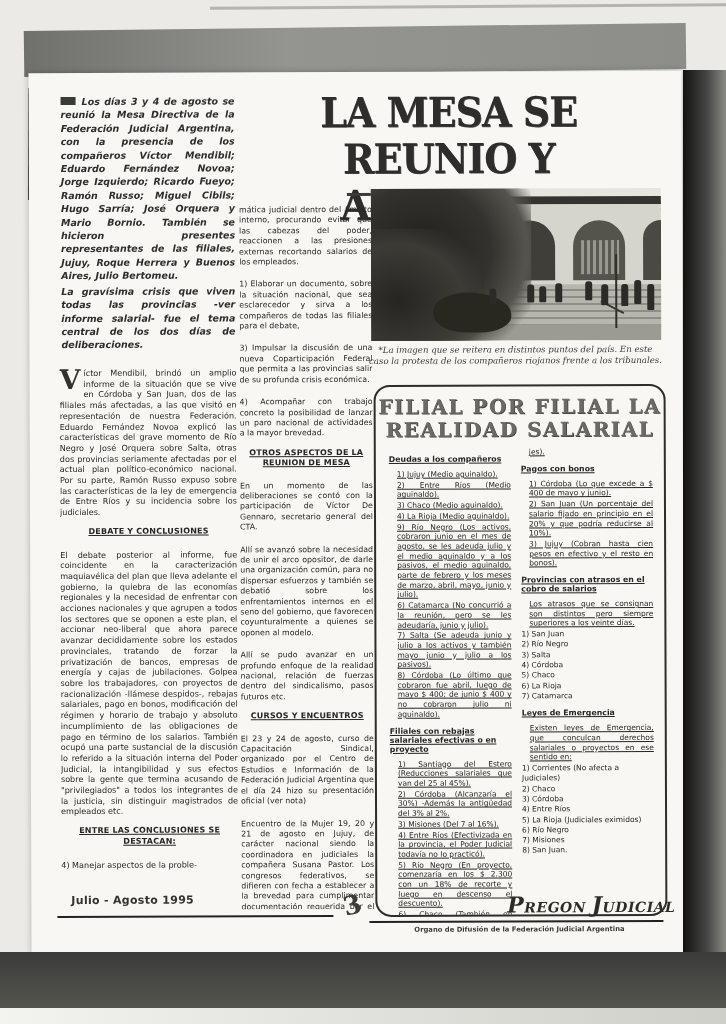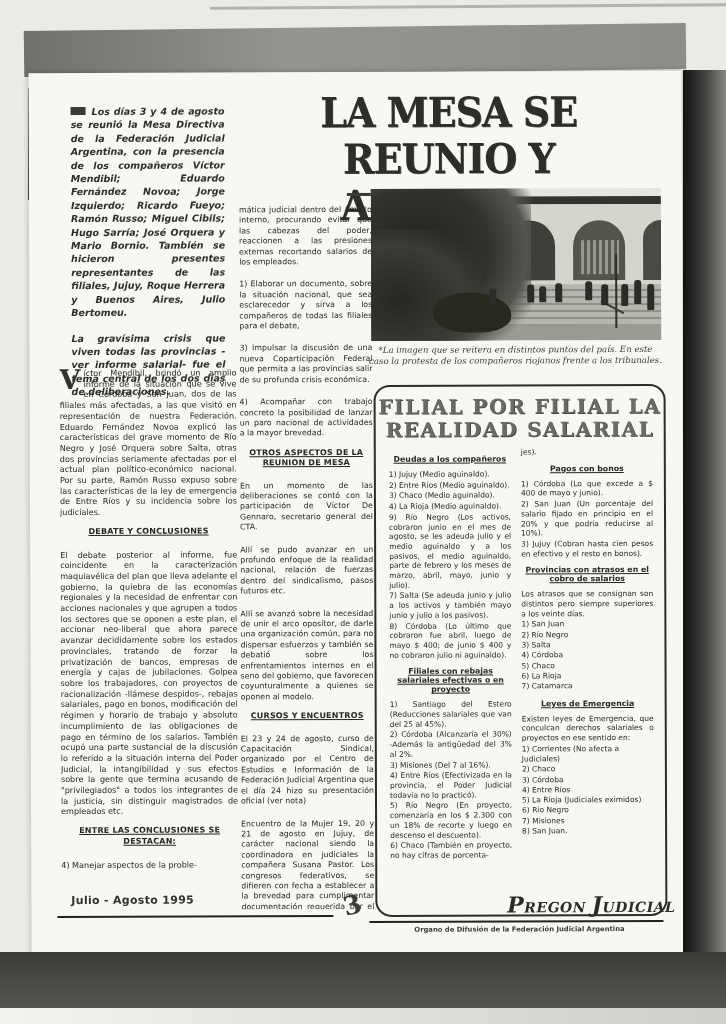--- a/index.html
+++ b/index.html
@@ -25,21 +25,21 @@
   .page{
     position:absolute;left:30px;top:72px;width:653px;height:882px;
     background:#f8f7f3;
     transform:rotate(-0.2deg);
     box-shadow:0 0 6px rgba(0,0,0,0.25);
   }
 
   
   .intro{position:absolute;left:30px;top:20px;width:178px;height:266px;
     font-style:italic;font-weight:bold;font-size:9.5px;line-height:13.4px;text-align:justify;color:#2d2d2b;}
-  .intro p{margin:12px;}
+  .intro p{margin:2px;}
   .bullet-sq{display:inline-block;width:15px;height:8px;background:#3a3a37;margin-right:6px;}
 
   
   .headline{position:absolute;left:206px;top:24px;width:428px;
     font-family:"DejaVu Serif",serif;font-weight:bold;font-size:38px;line-height:43px;
     color:#2e2d2b;text-shadow:0.6px 0.6px 0 #55544f;letter-spacing:-1px;transform:scaleY(1.08);}
   .hl1{text-align:center;}
   .hl2{text-align:center;padding-left:42px;}
   .hl-rule{position:absolute;left:318px;top:121px;width:98px;height:3px;background:#3a3a37;}
 
@@ -78,22 +78,22 @@
   .sec-h{margin:9px 0 7px;font-size:8px;font-weight:bold;text-align:center;text-decoration:underline;letter-spacing:0.2px;}
 
   
   .salary-box{position:absolute;left:344px;top:313px;width:288px;height:528px;
     border:2px solid #2d2d2a;border-radius:16px;overflow:hidden;background:#f8f7f3;}
   .box-title{margin-top:9px;text-align:center;font-family:"DejaVu Serif",serif;font-weight:bold;font-size:20px;line-height:23px;
     letter-spacing:1.5px;color:#6b6a64;text-shadow:0.7px 0.7px 0 #3e3d39;}
   .box-cols{display:flex;gap:10px;padding:6px 11px 0 13px;}
   .box-col-l{width:122px;}
   .box-col-r{width:132px;}
-  .box-h{margin:7px 0 6px;font-size:7.8px;font-weight:bold;text-align:center;text-decoration:underline;}
-  .bx-item{margin:0 0 1px 0;font-size:7.5px;line-height:9.7px;text-align:justify;}
+  .box-h{margin:7px 0 6px;font-size:7.8px;font-weight:bold;text-align:left;text-decoration:underline;}
+  .bx-item{margin:0 0 1px 8px;font-size:7.5px;line-height:9.7px;text-align:justify;text-decoration:underline;}
   .bx-line{margin:0;font-size:7.5px;line-height:10.3px;}
 
   
   .f-date{position:absolute;left:40px;top:821px;font-size:11px;font-weight:bold;letter-spacing:0.3px;color:#33332f;}
   .f-rule-l{position:absolute;left:26px;top:843px;width:276px;height:2px;background:#222220;}
   .f-pagenum{position:absolute;left:312px;top:818px;font-family:"DejaVu Serif",serif;font-weight:bold;font-size:26px;color:#3c3b37;transform:rotate(-14deg);}
   .f-rule-r{position:absolute;left:338px;top:849px;width:294px;height:2px;background:#222220;}
   .f-brand{position:absolute;left:412px;top:820px;width:232px;text-align:right;
     font-family:"DejaVu Serif",serif;font-style:italic;font-weight:bold;color:#2b2b28;}
   .brand-word{display:inline-block;font-size:14px;text-transform:uppercase;letter-spacing:0.5px;}
@@ -156,40 +156,41 @@
     <p class="body-p">4) Manejar aspectos de la proble-</p>
   </div>
 
   <div class="col-mid">
     <p class="body-p">mática judicial dentro del ámbito interno, procurando evitar que las cabezas del poder, reaccionen a las presiones externas recortando salarios de los empleados.</p>
     <p class="body-p">1) Elaborar un documento, sobre la situación nacional, que sea esclarecedor y sirva a los compañeros de todas las filiales para el debate,</p>
     <p class="body-p">3) Impulsar la discusión de una nueva Coparticipación Federal que permita a las provincias salir de su profunda crisis económica.</p>
     <p class="body-p">4) Acompañar con trabajo concreto la posibilidad de lanzar un paro nacional de actividades a la mayor brevedad.</p>
     <h4 class="sec-h">OTROS ASPECTOS DE LA REUNION DE MESA</h4>
     <p class="body-p">En un momento de las deliberaciones se contó con la participación de Víctor De Gennaro, secretario general del CTA.</p>
+    <p class="body-p">Allí se avanzó sobre la necesidad de unir el arco opositor, de darle una organización común, para no dispersar esfuerzos y también se debatió sobre los enfrentamientos internos en el seno del gobierno, que favorecen coyunturalmente a quienes se oponen al modelo.</p>
     <p class="body-p">Allí se pudo avanzar en un profundo enfoque de la realidad nacional, relación de fuerzas dentro del sindicalismo, pasos futuros etc.</p>
-    <p class="body-p">Allí se avanzó sobre la necesidad de unir el arco opositor, de darle una organización común, para no dispersar esfuerzos y también se debatió sobre los enfrentamientos internos en el seno del gobierno, que favorecen coyunturalmente a quienes se oponen al modelo.</p>
     <h4 class="sec-h">CURSOS Y ENCUENTROS</h4>
     <p class="body-p">El 23 y 24 de agosto, curso de Capacitación Sindical, organizado por el Centro de Estudios e Información de la Federación Judicial Argentina que el día 24 hizo su presentación oficial (ver nota)</p>
     <p class="body-p">Encuentro de la Mujer 19, 20 y 21 de agosto en Jujuy, de carácter nacional siendo la coordinadora en judiciales la compañera Susana Pastor. Los congresos federativos, se difieren con fecha a establecer a la brevedad para cumplimentar documentación requerida por el Ministerio de Trabajo. La próxima reunión de Mesa y Plenario los días 6 y 7 de setiembre.</p>
   </div>
 
   <div class="salary-box">
     <div class="box-title">
       <div>FILIAL POR FILIAL LA</div>
       <div>REALIDAD SALARIAL</div>
     </div>
     <div class="box-cols">
       <div class="box-col-l">
         <h5 class="box-h">Deudas a los compañeros</h5>
         <p class="bx-item">1) Jujuy (Medio aguinaldo).</p>
         <p class="bx-item">2) Entre Ríos (Medio aguinaldo).</p>
         <p class="bx-item">3) Chaco (Medio aguinaldo).</p>
         <p class="bx-item">4) La Rioja (Medio aguinaldo).</p>
         <p class="bx-item">9) Río Negro (Los activos, cobraron junio en el mes de agosto, se les adeuda julio y el medio aguinaldo y a los pasivos, el medio aguinaldo, parte de febrero y los meses de marzo, abril, mayo, junio y julio).</p>
+        <p class="bx-item">6) Catamarca (No concurrió a la reunión, pero se les adeudaría, junio y julio).</p>
         <p class="bx-item">7) Salta (Se adeuda junio y julio a los activos y también mayo junio y julio a los pasivos).</p>
         <p class="bx-item">8) Córdoba (Lo último que cobraron fue abril, luego de mayo $ 400; de junio $ 400 y no cobraron julio ni aguinaldo).</p>
         <h5 class="box-h">Filiales con rebajas salariales efectivas o en proyecto</h5>
         <p class="bx-item">1) Santiago del Estero (Reducciones salariales que van del 25 al 45%).</p>
         <p class="bx-item">2) Córdoba (Alcanzaría el 30%) -Además la antigüedad del 3% al 2%.</p>
         <p class="bx-item">3) Misiones (Del 7 al 16%).</p>
         <p class="bx-item">4) Entre Ríos (Efectivizada en la provincia, el Poder Judicial todavía no lo practicó).</p>
         <p class="bx-item">5) Río Negro (En proyecto, comenzaría en los $ 2.300 con un 18% de recorte y luego en descenso el descuento).</p>
         <p class="bx-item">6) Chaco (También en proyecto, no hay cifras de porcenta-</p>
       </div>

